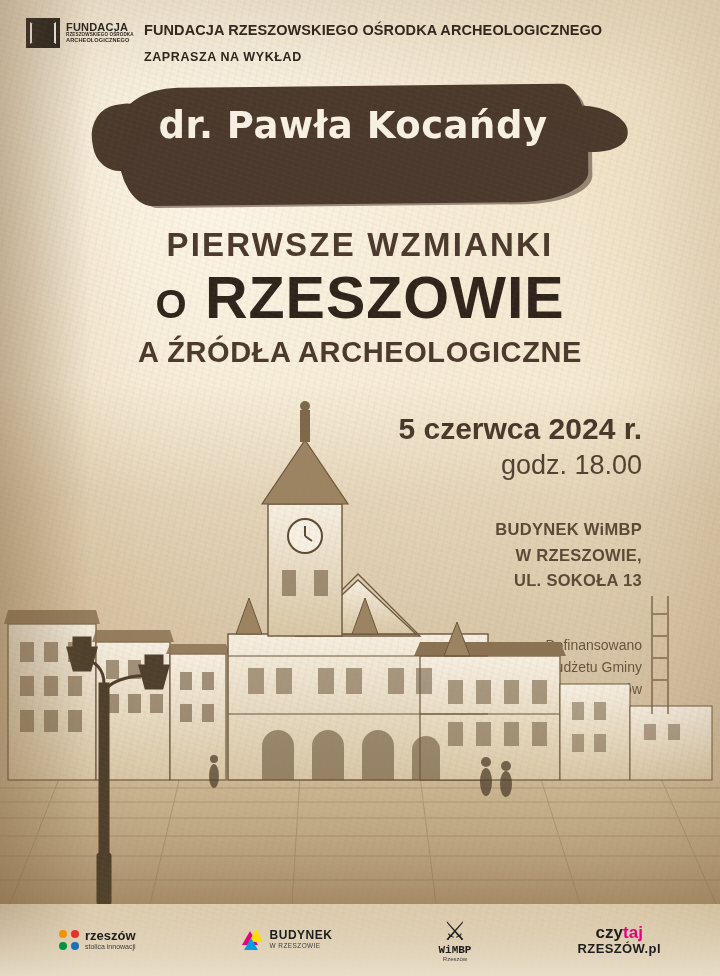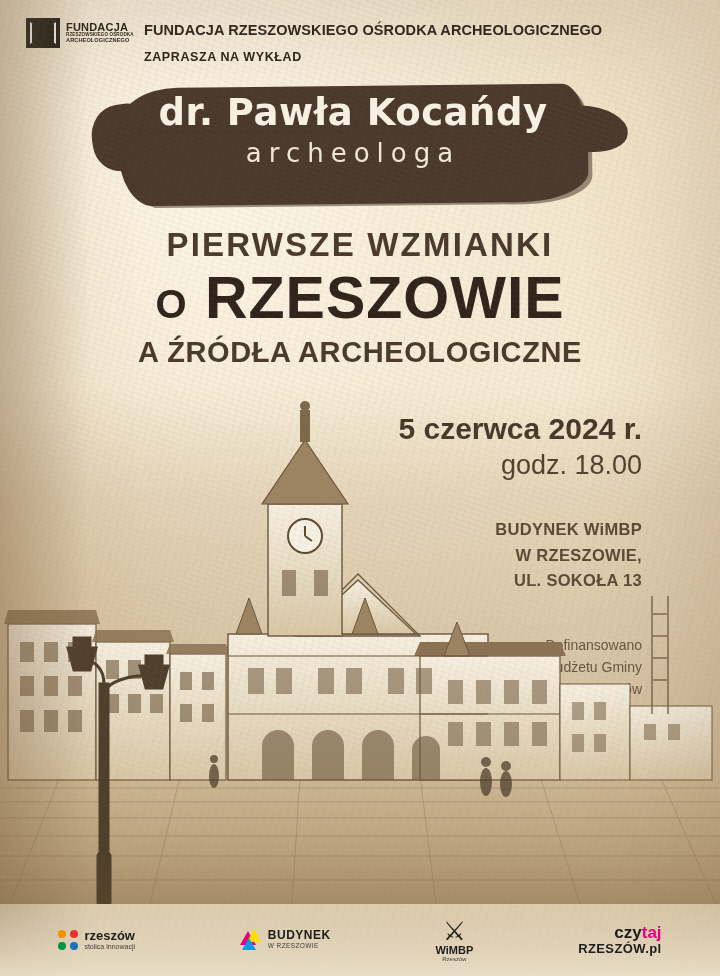--- a/index.html
+++ b/index.html
@@ -84,21 +84,21 @@
   .brush:before {
     content: ""; position: absolute; left: -26px; top: 16px; width: 60px; height: 66px;
     background: #4a392c; border-radius: 50% 40% 60% 45%;
     transform: rotate(-8deg);
   }
   .brush:after {
     content: ""; position: absolute; right: -40px; top: 22px; width: 88px; height: 46px;
     background: #4a392c; border-radius: 50% 60% 45% 55%;
     transform: rotate(3deg);
   }
-  .brush-text { position: absolute; inset: 0; z-index: 3; padding-top: 5px; text-align: center; }
+  .brush-text { position: absolute; inset: 0; z-index: 3; padding-top: 18px; text-align: center; }
   .speaker {
     font-size: 37px; font-weight: bold; color: #f6efe2; letter-spacing: .5px;
     font-family: "DejaVu Sans", sans-serif;
   }
   .speaker-role {
     font-size: 26px; color: #efe6d6; letter-spacing: 7px; margin-top: 4px;
     font-family: "DejaVu Sans", sans-serif;
   }
 
   
@@ -146,31 +146,31 @@
   .rz-txt .b { font-size: 7px; color: #3d3d3b; line-height: 1.4; }
   .kult-mark { width: 22px; height: 22px; position: relative; }
   .kult-mark span { position: absolute; width: 0; height: 0; }
   .kult-mark span:nth-child(1){ left:0; top:2px; border-left:8px solid transparent; border-right:8px solid transparent; border-bottom:14px solid #e6007e; }
   .kult-mark span:nth-child(2){ left:7px; top:0; border-left:7px solid transparent; border-right:7px solid transparent; border-bottom:13px solid #ffdd00; }
   .kult-mark span:nth-child(3){ left:2px; top:9px; border-left:7px solid transparent; border-right:7px solid transparent; border-bottom:12px solid #009fe3; }
   .kult-txt .a { font-size: 12px; font-weight: bold; color: #1d1d1b; line-height: 1; letter-spacing: .5px; }
   .kult-txt .b { font-size: 6.5px; color: #3d3d3b; line-height: 1.6; letter-spacing: .4px; }
   .wimbp { text-align: center; }
   .wimbp .griffin { font-size: 26px; color: #1d1d1b; line-height: 1; }
-  .wimbp .a { font-size: 11px; font-weight: bold; color: #1d1d1b; }
+  .wimbp .a { font-size: 11px; font-weight: bold; color: #1d1d1b; font-family: Liberation Mono, monospace; }
   .wimbp .b { font-size: 6px; color: #3d3d3b; }
   .podk { text-align: center; }
   .podk .hill { width: 74px; height: 16px; margin: 0 auto 2px; position: relative; overflow: hidden; }
   .podk .hill b { position: absolute; bottom: 0; border-radius: 50% 50% 0 0 / 100% 100% 0 0; }
   .podk .hill b:nth-child(1){ left:4px; width:34px; height:14px; background:#95c11f; }
   .podk .hill b:nth-child(2){ left:26px; width:40px; height:16px; background:#0090d7; }
   .podk .a { font-size: 11.5px; font-weight: bold; color: #1d1d1b; letter-spacing: .6px; }
   .podk .b { font-size: 6.5px; color: #3d3d3b; letter-spacing: .4px; }
   .czytaj { text-align: center; }
-  .czytaj .a { font-size: 17px; font-weight: bold; color: #1d1d1b; line-height: 1; text-align: right; }
+  .czytaj .a { font-size: 17px; font-weight: bold; color: #1d1d1b; line-height: 1; }
   .czytaj .a em { font-style: normal; color: #e6007e; }
   .czytaj .b { font-size: 13px; font-weight: bold; color: #1d1d1b; letter-spacing: .4px; }
 </style>
 </head>
 <body>
 
 <div class="poster">
 
   <div class="header">
     <div class="logo-fundacja">
@@ -184,21 +184,20 @@
     <div class="header-texts">
       <div class="org-name">FUNDACJA RZESZOWSKIEGO OŚRODKA ARCHEOLOGICZNEGO</div>
       <div class="invite">ZAPRASZA NA WYKŁAD</div>
     </div>
   </div>
 
   <div class="brush-wrap">
     <div class="brush"></div>
     <div class="brush-text">
       <div class="speaker">dr. Pawła Kocańdy</div>
-      <div class="speaker-role">archeologa</div>
     </div>
   </div>
 
   <div class="title-block">
     <div class="t1">PIERWSZE WZMIANKI</div>
     <div class="t2">
       <span class="small-o">O</span>
       <span>RZESZOWIE</span>
     </div>
     <div class="t3">A ŹRÓDŁA ARCHEOLOGICZNE</div>

